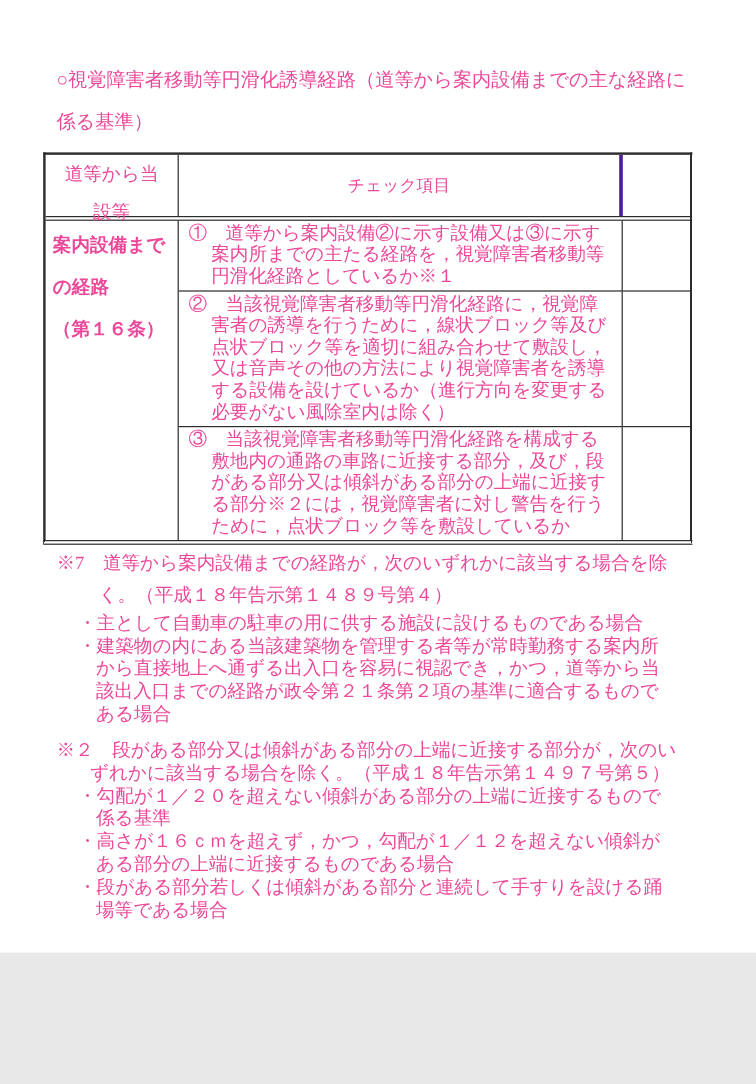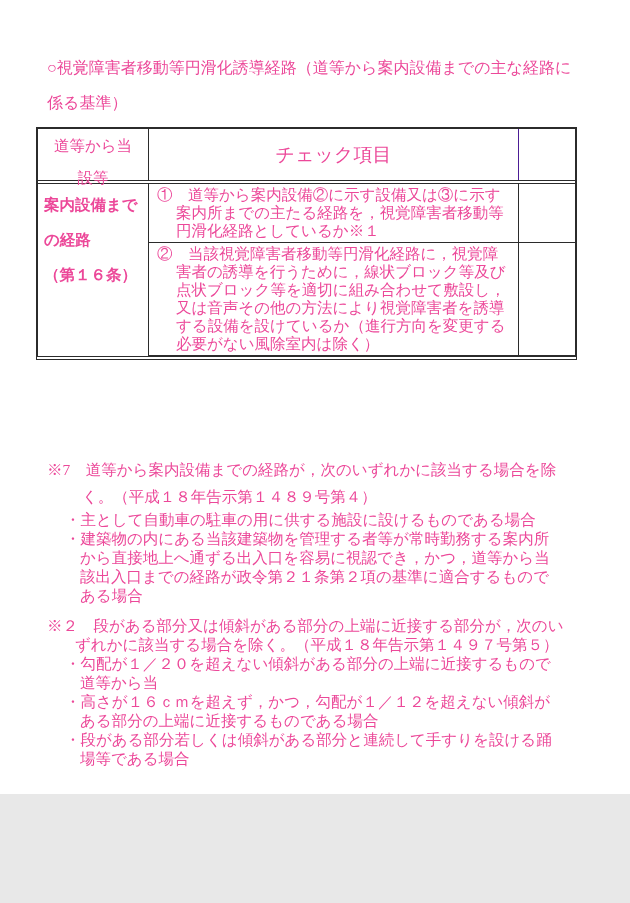--- a/index.html
+++ b/index.html
@@ -45,22 +45,22 @@
     box-sizing: border-box;
     height: 51px;
     border-right: 1px solid #2b2b2b;
     font-size: 15.5px;
     line-height: 32px;
     text-align: center;
     padding-top: 1px;
     white-space: pre-line;
   }
   .th-check {
-    border-right: 1px solid #4c1d95;
-    font-size: 19px;
+    border-right: 3px solid #4c1d95;
+    font-size: 14px;
     display: flex;
     align-items: center;
     justify-content: center;
   }
   .th-mark { }
   .tbody {
     display: grid;
     grid-template-columns: 111px 1fr 56px;
   }
   .facility-cell {
@@ -138,39 +138,44 @@
       <div class="mark-cell row-sep"></div>
 
       <div class="check-cell row-sep">②　当該視覚障害者移動等円滑化経路に，視覚障
 害者の誘導を行うために，線状ブロック等及び
 点状ブロック等を適切に組み合わせて敷設し，
 又は音声その他の方法により視覚障害者を誘導
 する設備を設けているか（進行方向を変更する
 必要がない風除室内は除く）</div>
       <div class="mark-cell row-sep"></div>
 
+      <div class="check-cell">③　当該視覚障害者移動等円滑化経路を構成する
+敷地内の通路の車路に近接する部分，及び，段
+がある部分又は傾斜がある部分の上端に近接す
+る部分※２には，視覚障害者に対し警告を行う
+ために，点状ブロック等を敷設しているか</div>
       <div class="mark-cell"></div>
     </div>
   </div>
 
   <div class="notes">
     <div class="note note-1">
       <div class="note-intro">※7　道等から案内設備までの経路が，次のいずれかに該当する場合を除
 く。（平成１８年告示第１４８９号第４）</div>
       <div class="bullet">・主として自動車の駐車の用に供する施設に設けるものである場合</div>
       <div class="bullet">・建築物の内にある当該建築物を管理する者等が常時勤務する案内所
 から直接地上へ通ずる出入口を容易に視認でき，かつ，道等から当
 該出入口までの経路が政令第２１条第２項の基準に適合するもので
 ある場合</div>
     </div>
     <div class="note note-2">
       <div class="note-intro">※２　段がある部分又は傾斜がある部分の上端に近接する部分が，次のい
 ずれかに該当する場合を除く。（平成１８年告示第１４９７号第５）</div>
       <div class="bullet">・勾配が１／２０を超えない傾斜がある部分の上端に近接するもので
-道等から当</div>
+係る基準</div>
       <div class="bullet">・高さが１６ｃｍを超えず，かつ，勾配が１／１２を超えない傾斜が
 ある部分の上端に近接するものである場合</div>
       <div class="bullet">・段がある部分若しくは傾斜がある部分と連続して手すりを設ける踊
 場等である場合</div>
     </div>
   </div>
 
 </div>
 
 </body></html>

